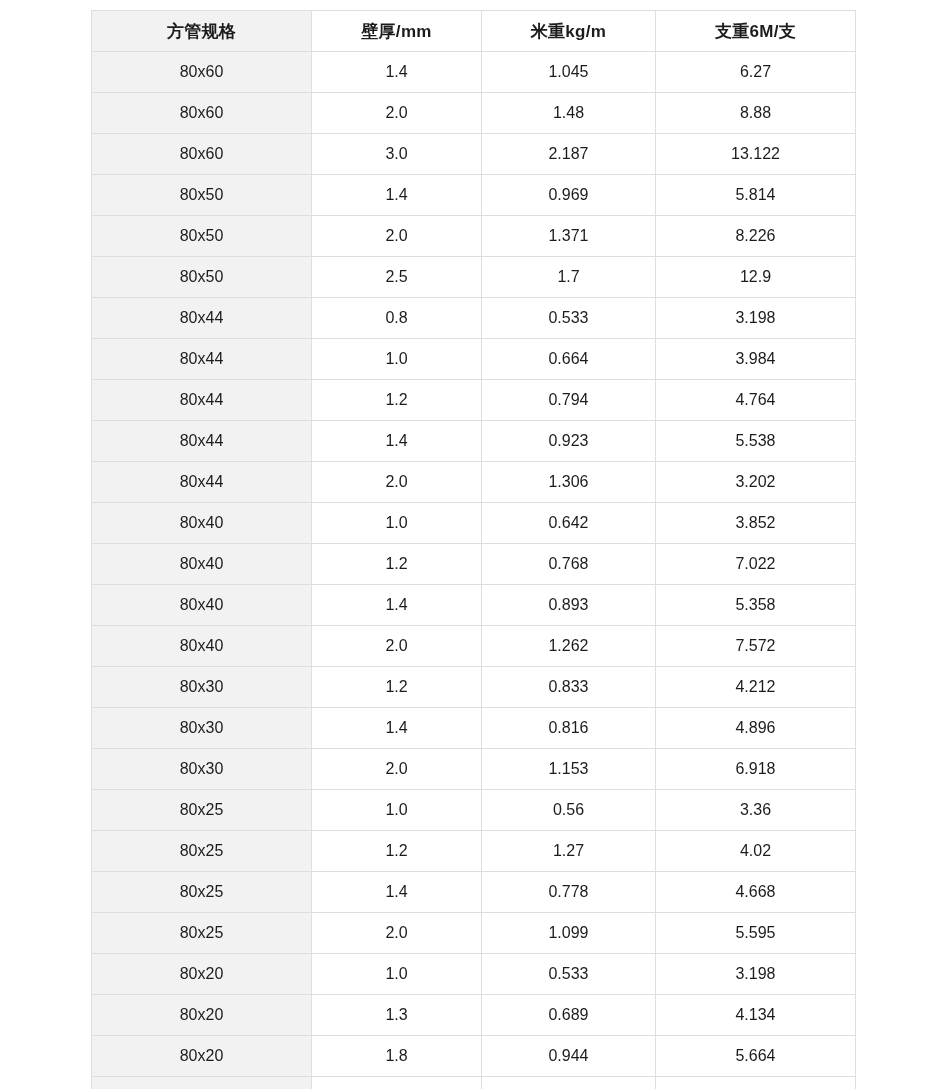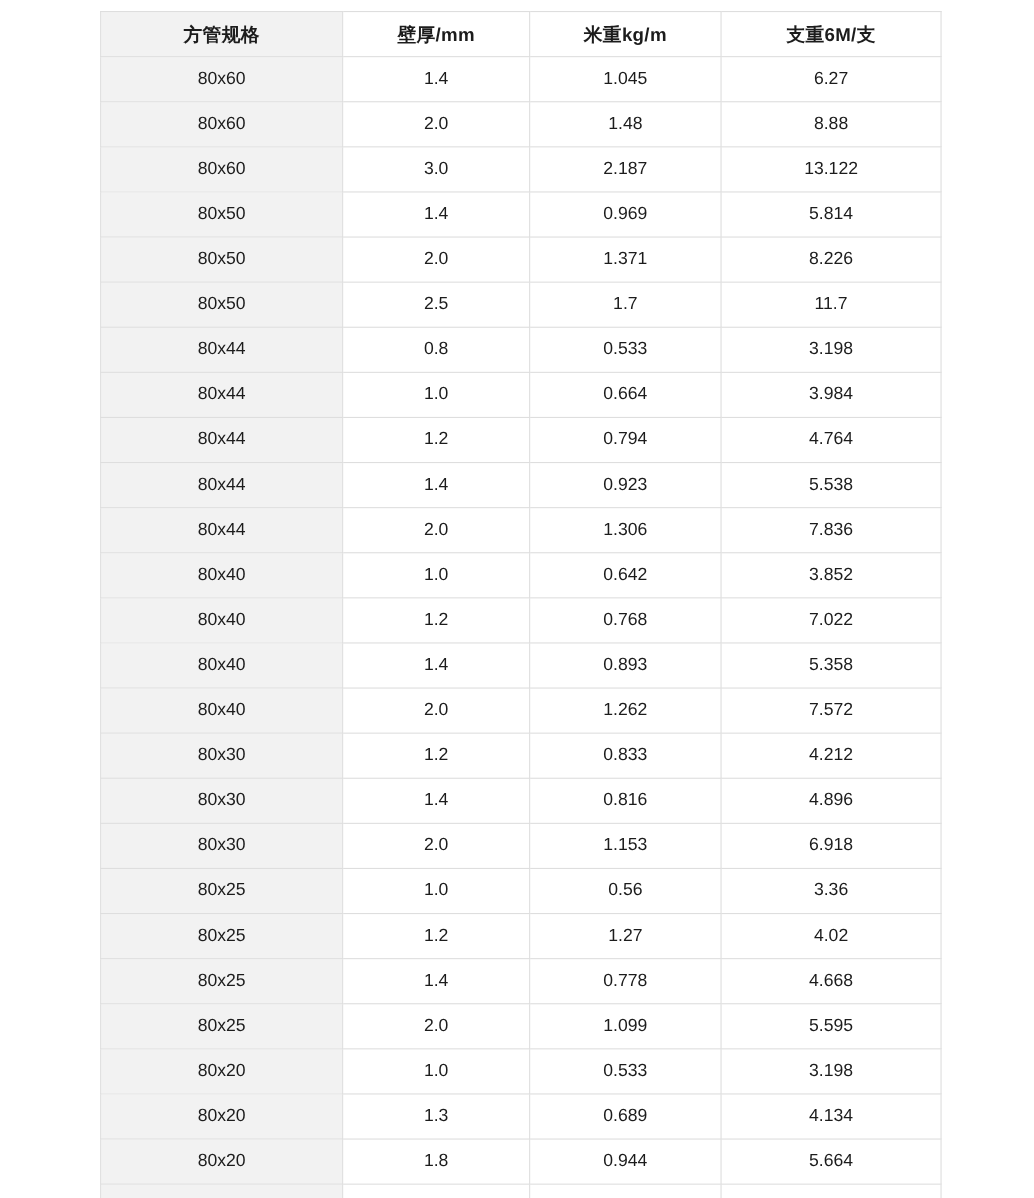--- a/index.html
+++ b/index.html
@@ -105,21 +105,21 @@
         <tr>
           <td class="col-spec">80x50</td>
           <td class="col-wall">2.0</td>
           <td class="col-meter">1.371</td>
           <td class="col-piece">8.226</td>
         </tr>
         <tr>
           <td class="col-spec">80x50</td>
           <td class="col-wall">2.5</td>
           <td class="col-meter">1.7</td>
-          <td class="col-piece">11.7</td>
+          <td class="col-piece">12.9</td>
         </tr>
         <tr>
           <td class="col-spec">80x44</td>
           <td class="col-wall">0.8</td>
           <td class="col-meter">0.533</td>
           <td class="col-piece">3.198</td>
         </tr>
         <tr>
           <td class="col-spec">80x44</td>
           <td class="col-wall">1.0</td>
@@ -135,21 +135,21 @@
         <tr>
           <td class="col-spec">80x44</td>
           <td class="col-wall">1.4</td>
           <td class="col-meter">0.923</td>
           <td class="col-piece">5.538</td>
         </tr>
         <tr>
           <td class="col-spec">80x44</td>
           <td class="col-wall">2.0</td>
           <td class="col-meter">1.306</td>
-          <td class="col-piece">7.836</td>
+          <td class="col-piece">3.202</td>
         </tr>
         <tr>
           <td class="col-spec">80x40</td>
           <td class="col-wall">1.0</td>
           <td class="col-meter">0.642</td>
           <td class="col-piece">3.852</td>
         </tr>
         <tr>
           <td class="col-spec">80x40</td>
           <td class="col-wall">1.2</td>

